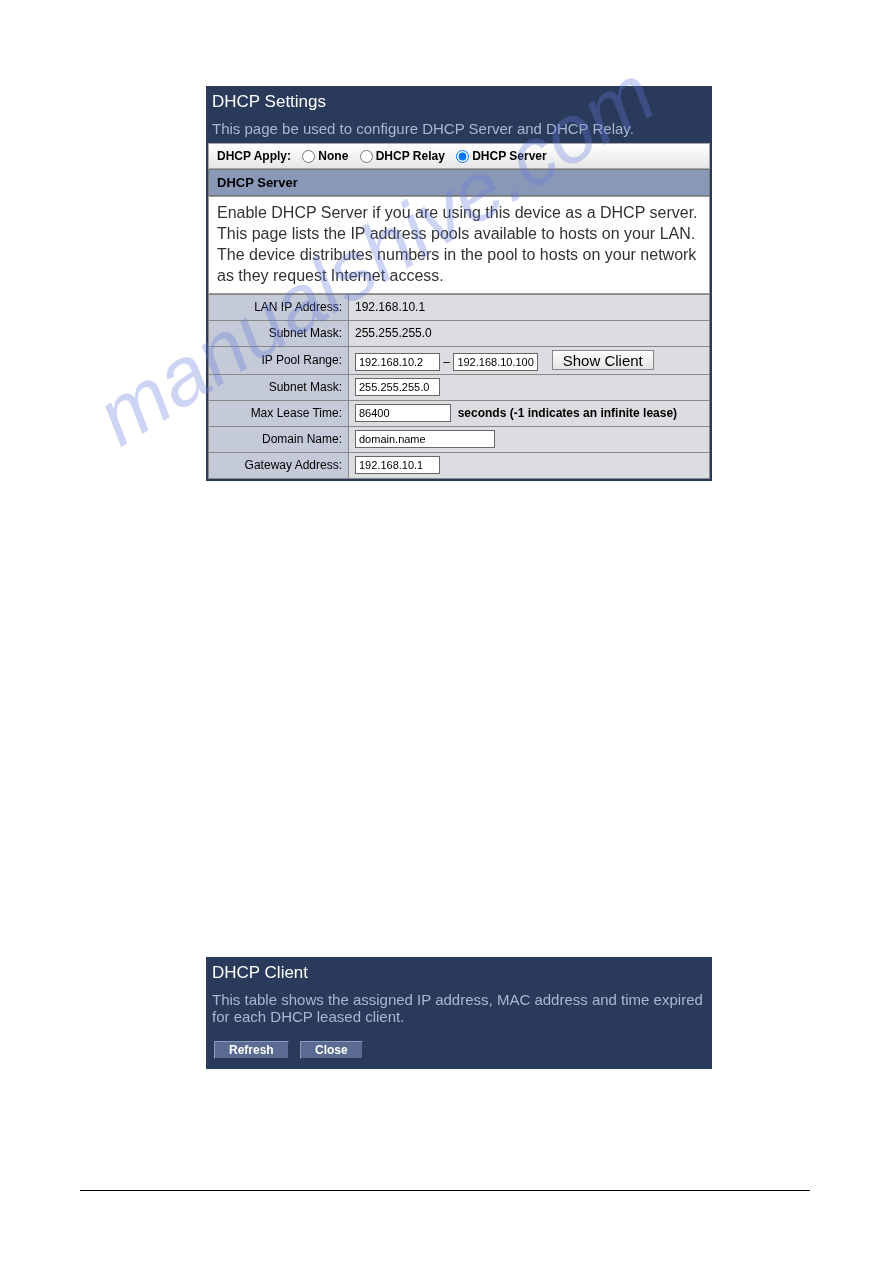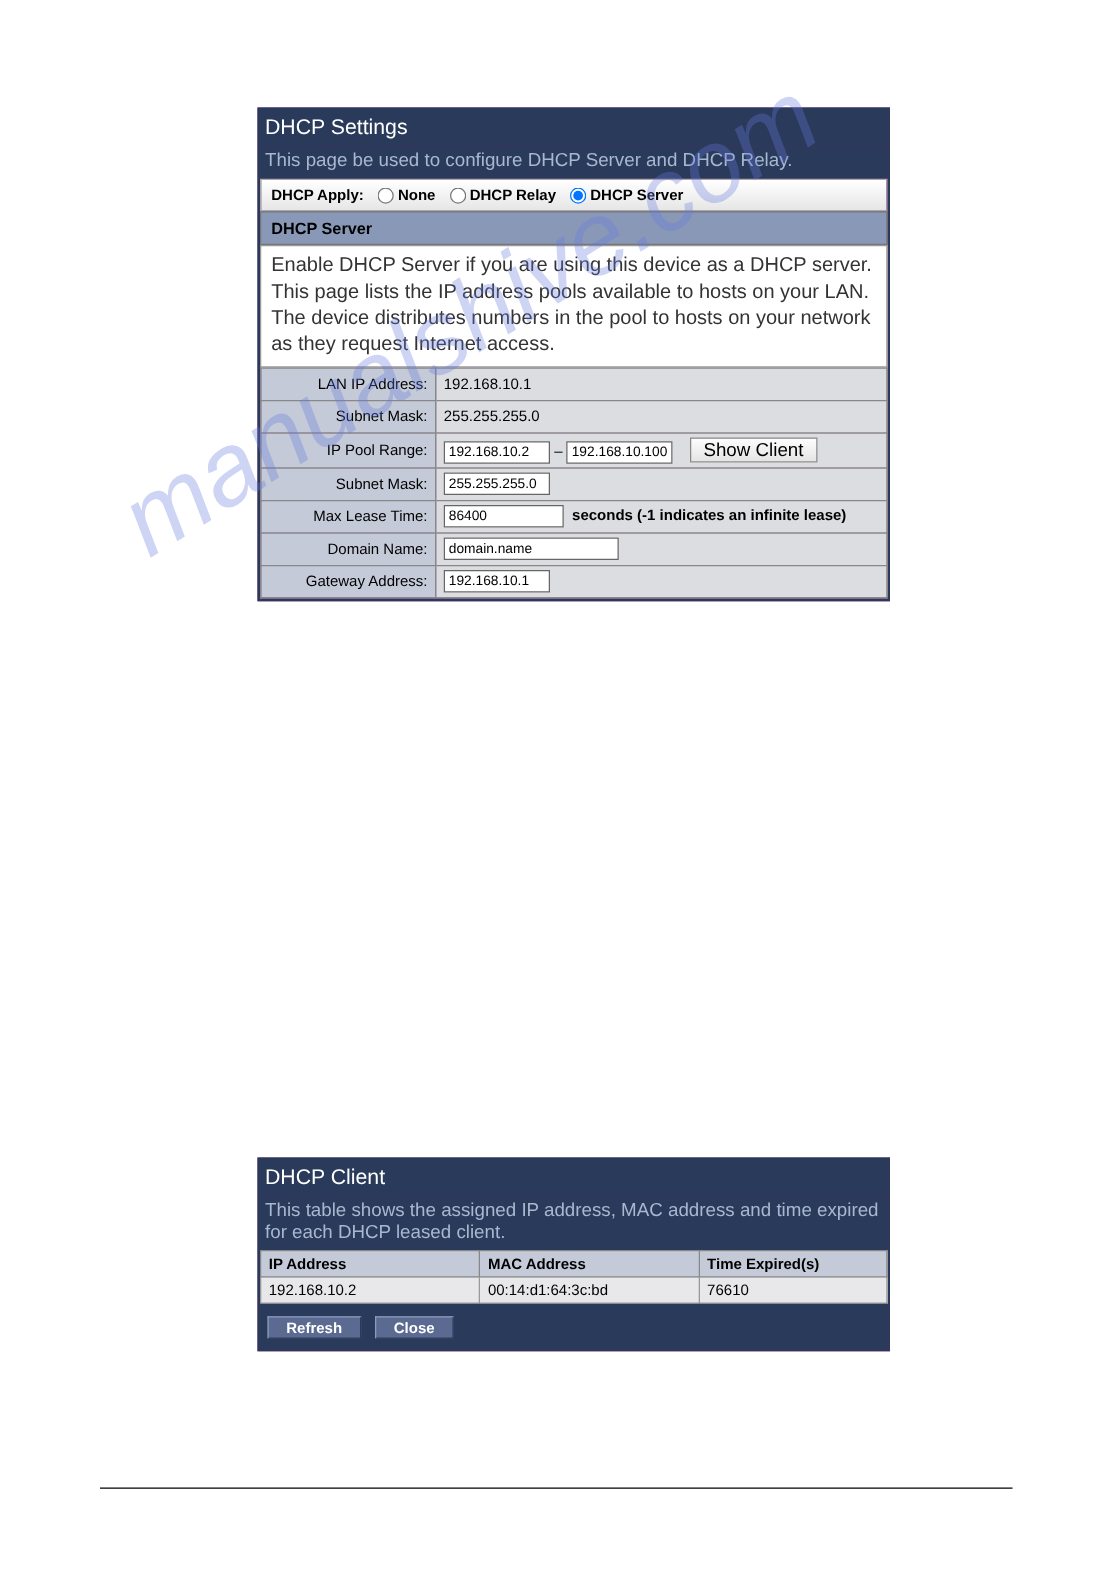--- a/index.html
+++ b/index.html
@@ -10,21 +10,21 @@
     position: relative;
     width: 893px;
     height: 1263px;
   }
   .panel {
     position: absolute;
     border: 2px solid #2a3a5a;
     background: #701a75;
   }
   .panel-1 { left: 206px; top: 86px; width: 506px; }
-  .panel-2 { left: 206px; top: 926px; width: 506px; }
+  .panel-2 { left: 206px; top: 957px; width: 506px; }
   .title-bar {
     background: #2a3a5a;
     color: #ffffff;
     font-size: 17px;
     padding: 4px 8px 6px 4px;
     font-weight: normal;
   }
   .subtitle-bar {
     background: #2a3a5a;
     color: #a8b8d0;
@@ -241,34 +241,20 @@
     </tr>
   </tbody>
     </table>
 
 </div>
 
 <div class="panel panel-2">
   <div class="title-bar">DHCP Client</div>
   <div class="subtitle-bar">This table shows the assigned IP address, MAC address and time expired for each DHCP leased client.</div>
 
-  <table class="client-tbl">
-    <tbody>
-        <tr>
-      <th style="width:35%">IP Address</th>
-      <th style="width:35%">MAC Address</th>
-      <th>Time Expired(s)</th>
-    </tr>
-    <tr>
-      <td>192.168.10.2</td>
-      <td>00:14:d1:64:3c:bd</td>
-      <td>76610</td>
-    </tr>
-  </tbody>
-    </table>
 
   <div class="action-row">
     <span class="btn-mid">Refresh</span>
     <span class="btn-mid">Close</span>
   </div>
 </div>
 
 <div class="watermark">manualshive.com</div>
 <div class="bottom-hr"></div>
 

